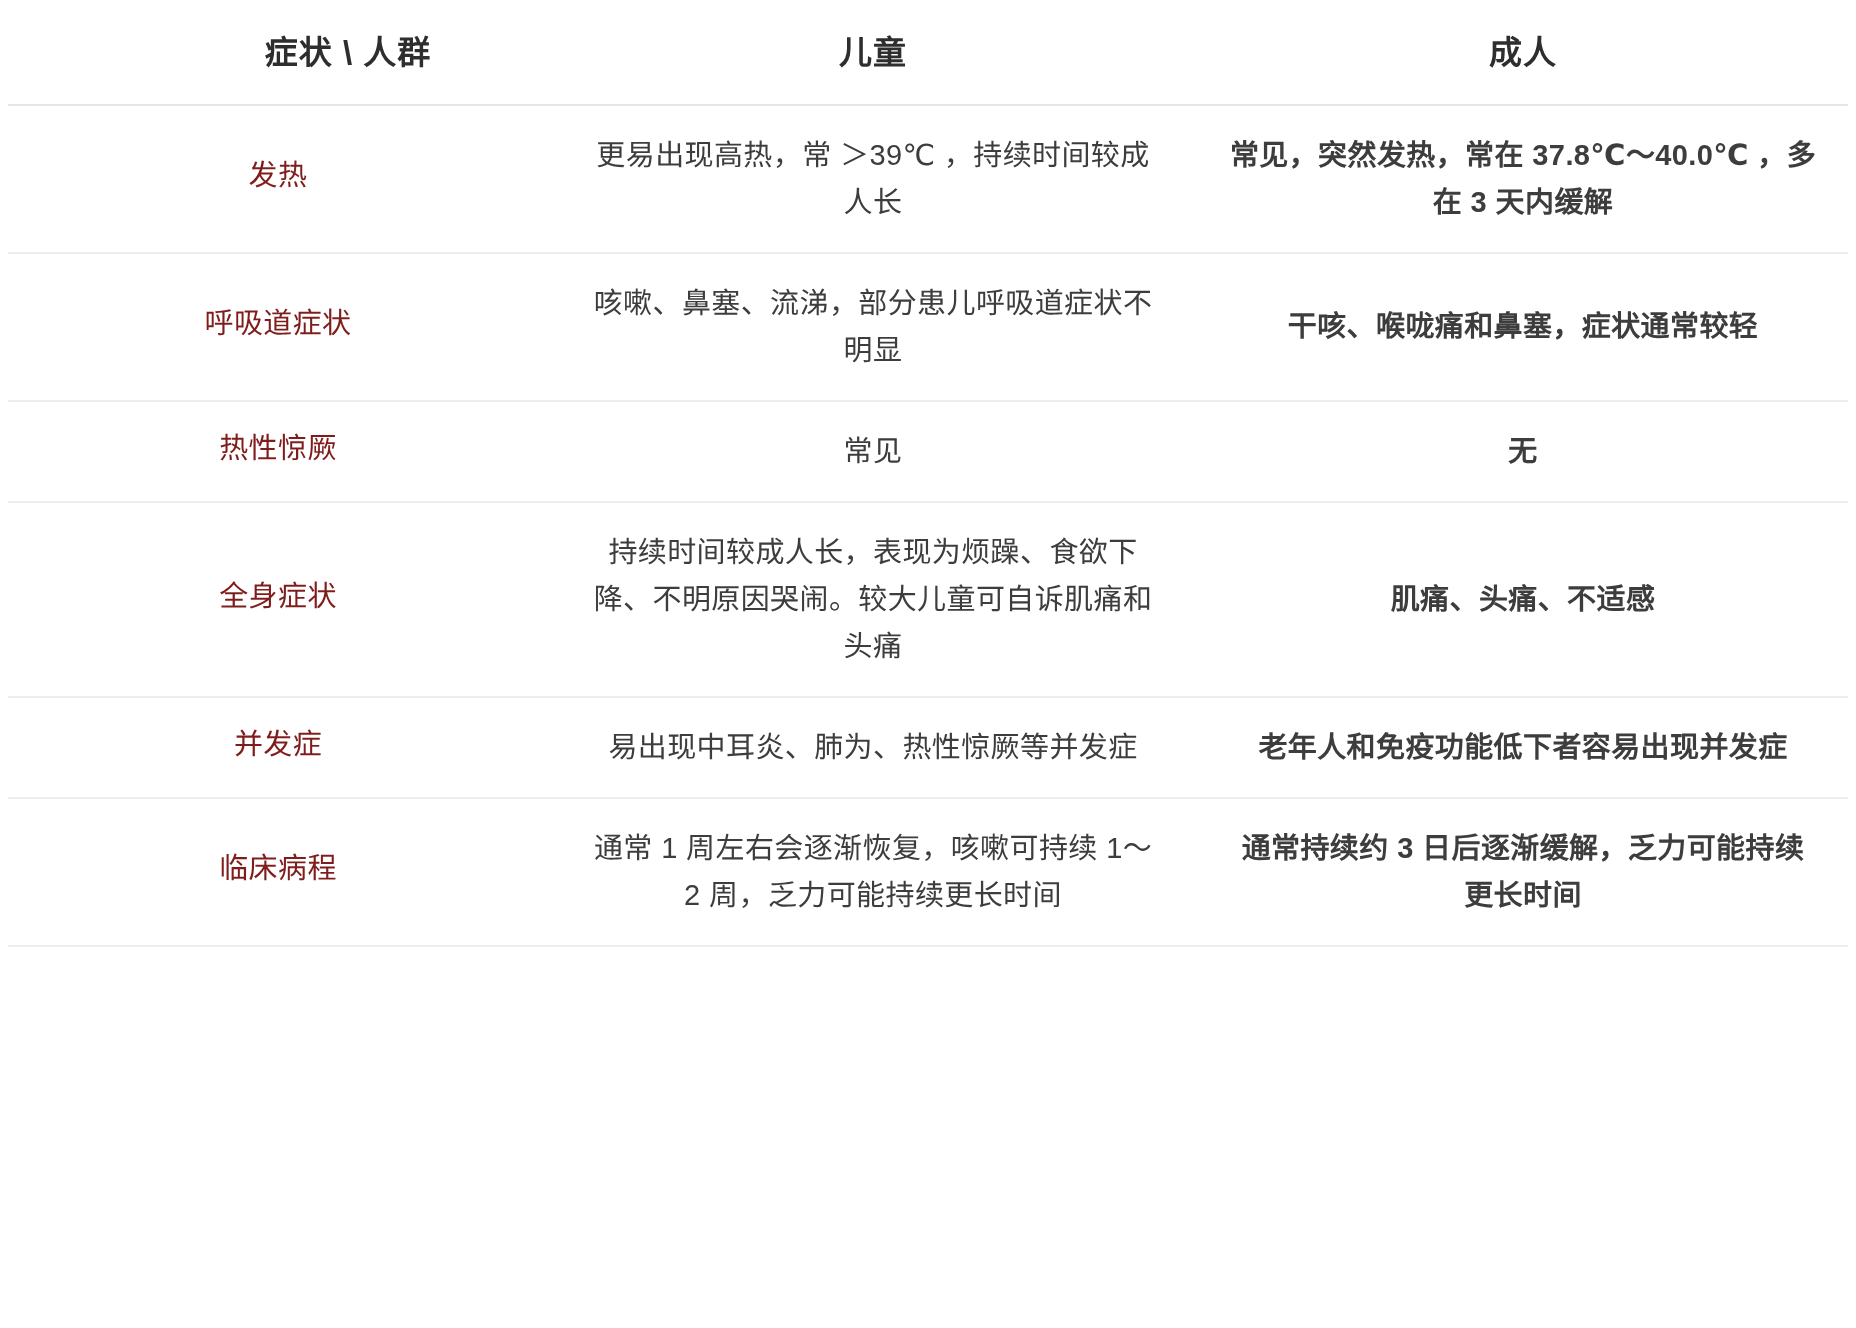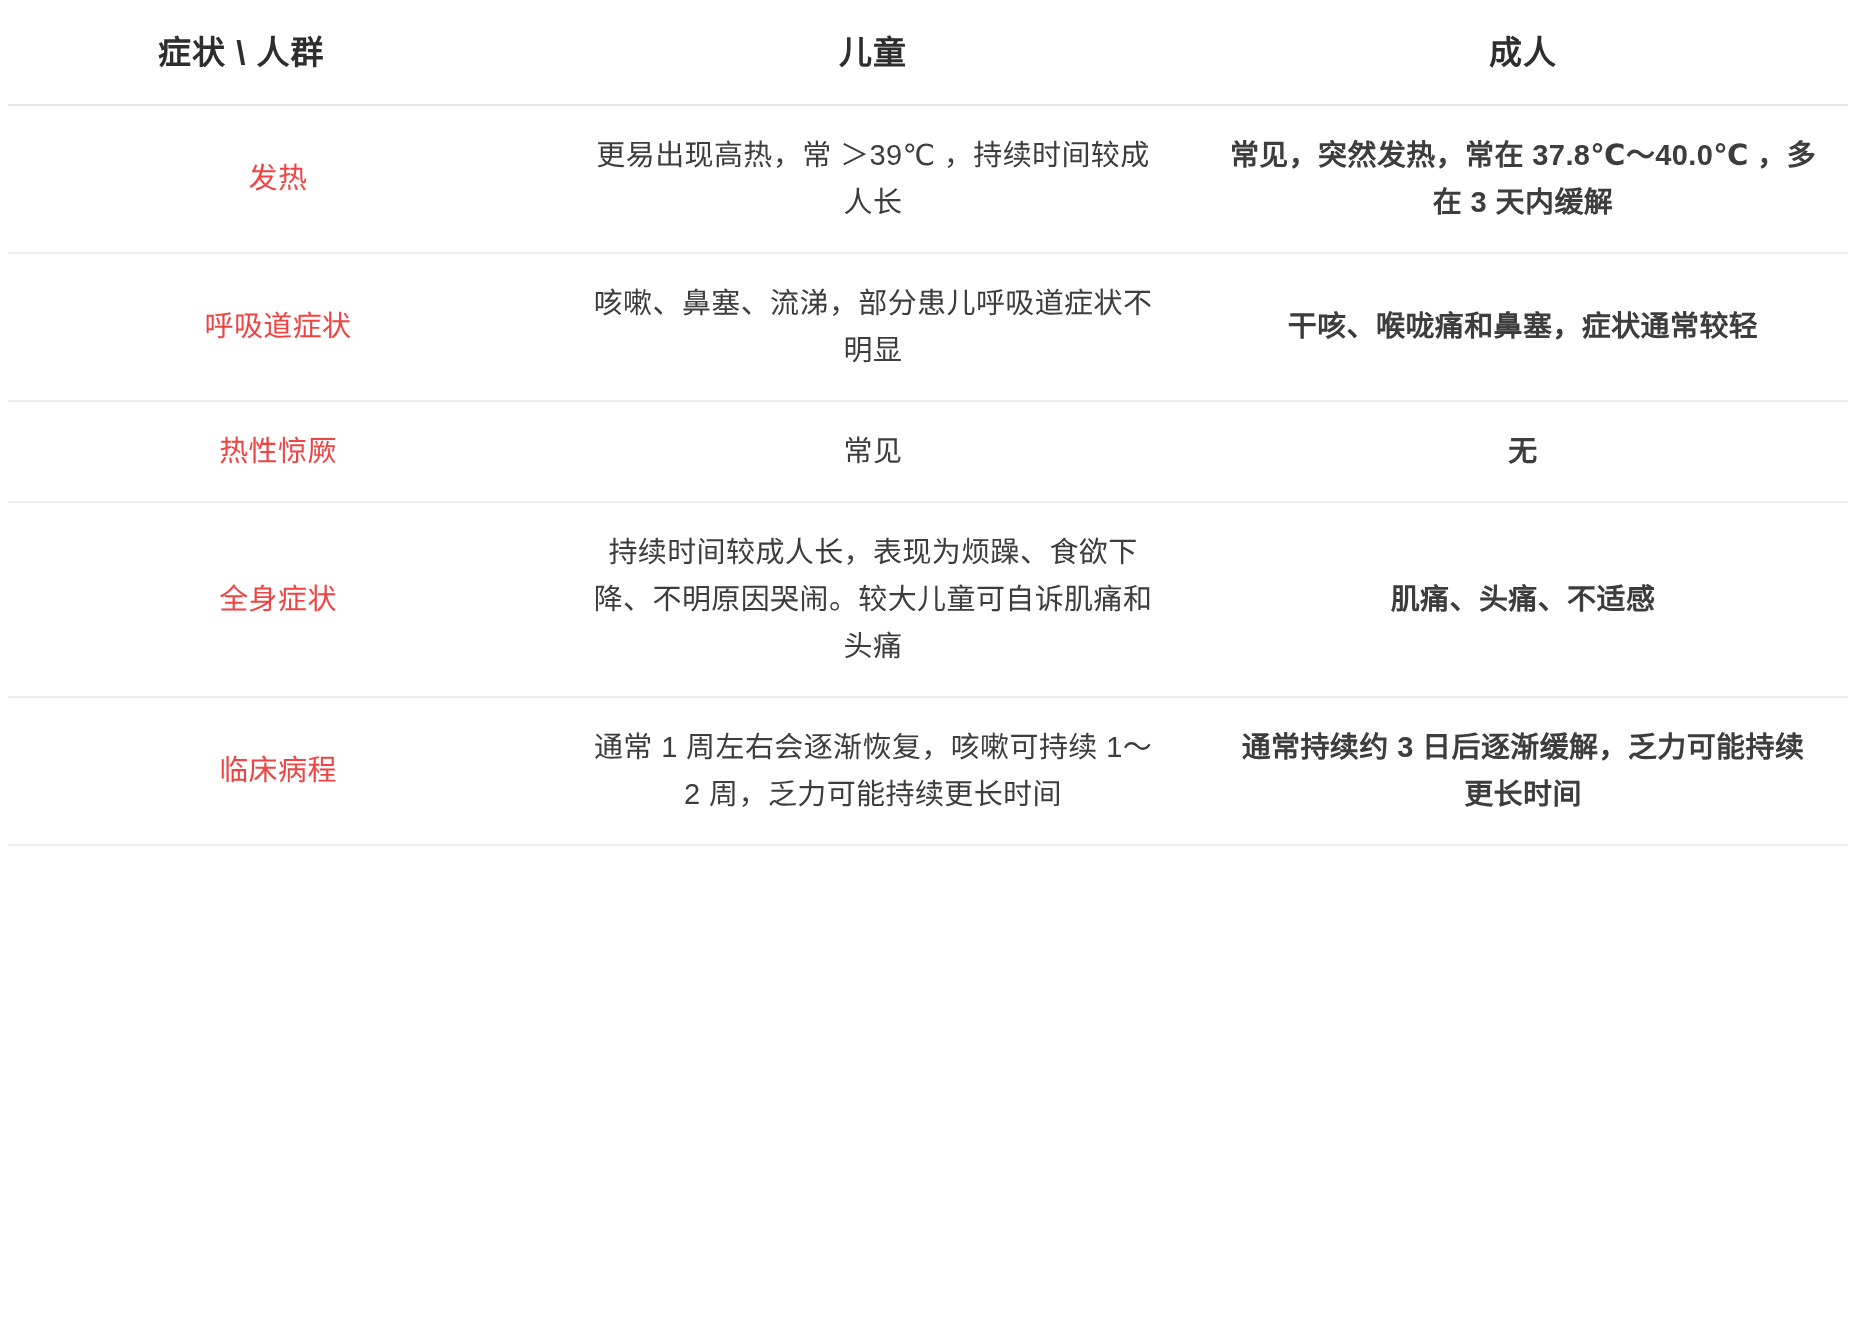--- a/index.html
+++ b/index.html
@@ -30,21 +30,21 @@
 
   thead th {
     font-size: 33px;
     font-weight: bold;
     color: #2e2e2e;
     padding: 26px 10px 30px 10px;
     border-bottom: 2px solid #e6e6e6;
     letter-spacing: 1px;
   }
   thead th.h-sym {
-    text-align: left;
+    text-align: center;
     padding-left: 150px;
   }
   thead th.h-child,
   thead th.h-adult {
     text-align: center;
   }
 
   tbody td {
     font-size: 29px;
     line-height: 1.62;
@@ -53,21 +53,22 @@
     border-bottom: 2px solid #ededed;
     vertical-align: middle;
     text-align: center;
     letter-spacing: 0.4px;
     word-break: break-all;
   }
   tbody tr:last-child td {
     border-bottom: 2px solid #ededed;
   }
   tbody td.sym {
-    color: #ef4444;
+    color: #7f1d1d;
+    font-family: Liberation Mono, monospace;
   }
   tbody td.child {
     padding-left: 40px;
     padding-right: 40px;
   }
   tbody td.adult {
     padding-left: 30px;
     padding-right: 30px;
     font-weight: bold;
   }
@@ -104,19 +105,24 @@
         <td class="sym">热性惊厥</td>
         <td class="child">常见</td>
         <td class="adult">无</td>
       </tr>
       <tr>
         <td class="sym">全身症状</td>
         <td class="child">持续时间较成人长，表现为烦躁、食欲下降、不明原因哭闹。较大儿童可自诉肌痛和头痛</td>
         <td class="adult">肌痛、头痛、不适感</td>
       </tr>
       <tr>
+        <td class="sym">并发症</td>
+        <td class="child">易出现中耳炎、肺为、热性惊厥等并发症</td>
+        <td class="adult">老年人和免疫功能低下者容易出现并发症</td>
+      </tr>
+      <tr>
         <td class="sym">临床病程</td>
         <td class="child">通常 1 周左右会逐渐恢复，咳嗽可持续 1～2 周，乏力可能持续更长时间</td>
         <td class="adult">通常持续约 3 日后逐渐缓解，乏力可能持续更长时间</td>
       </tr>
     </tbody>
   </table>
 </div>
 
 </body></html>

